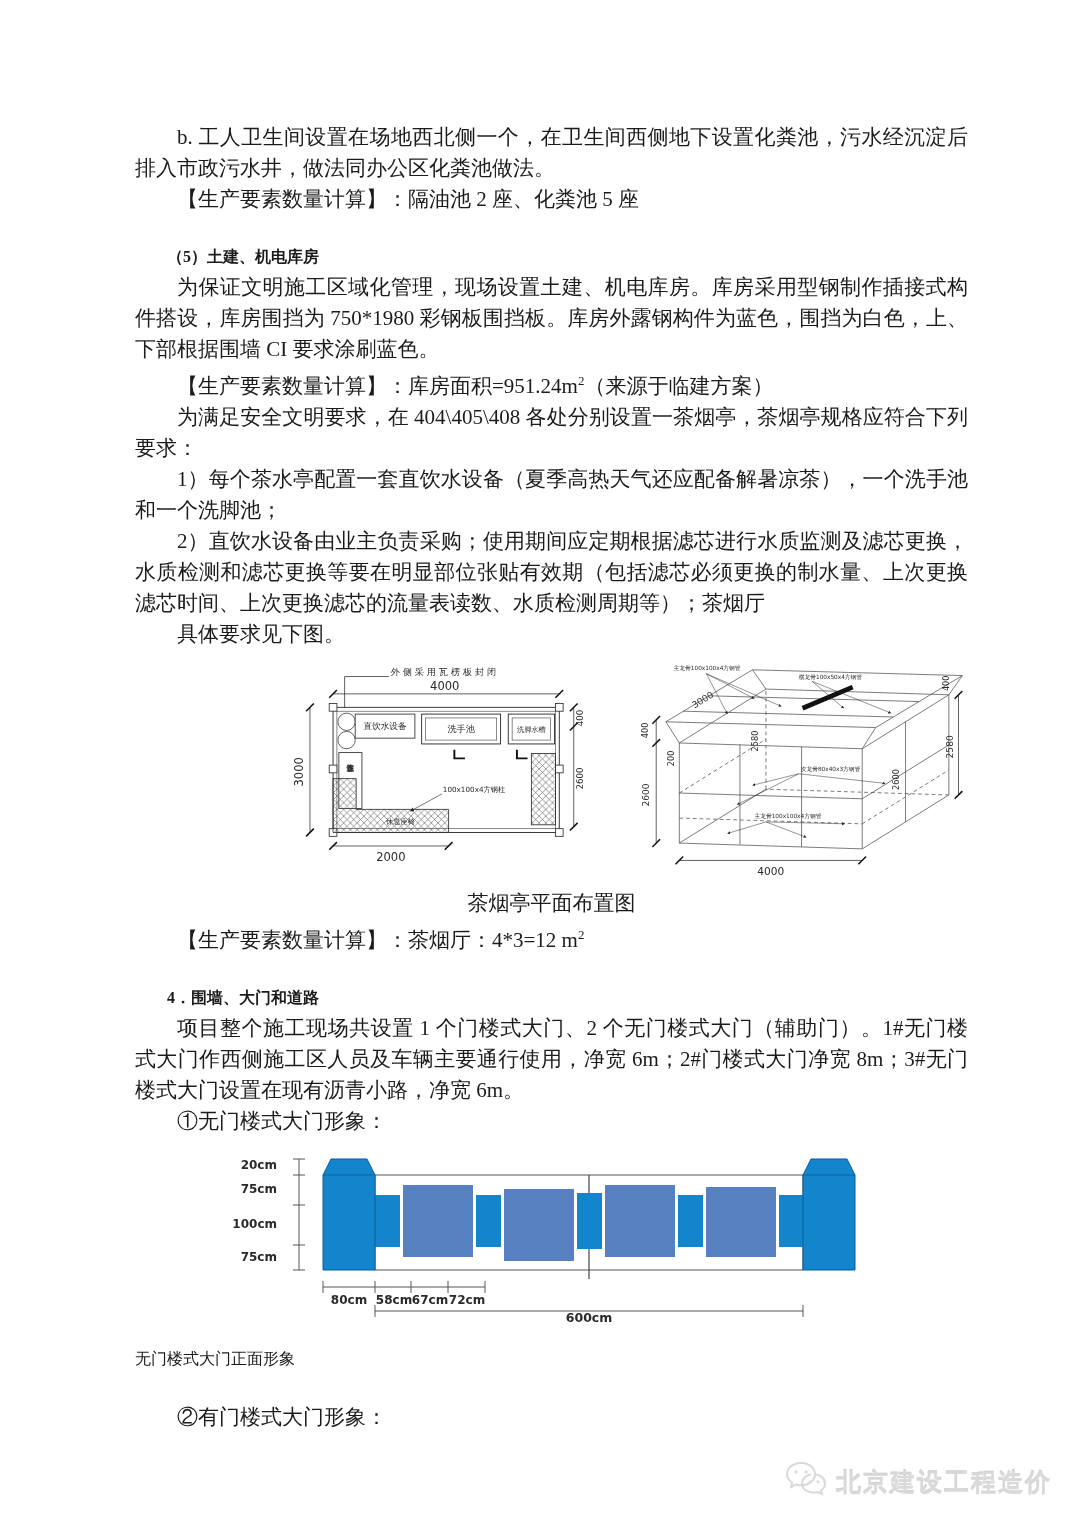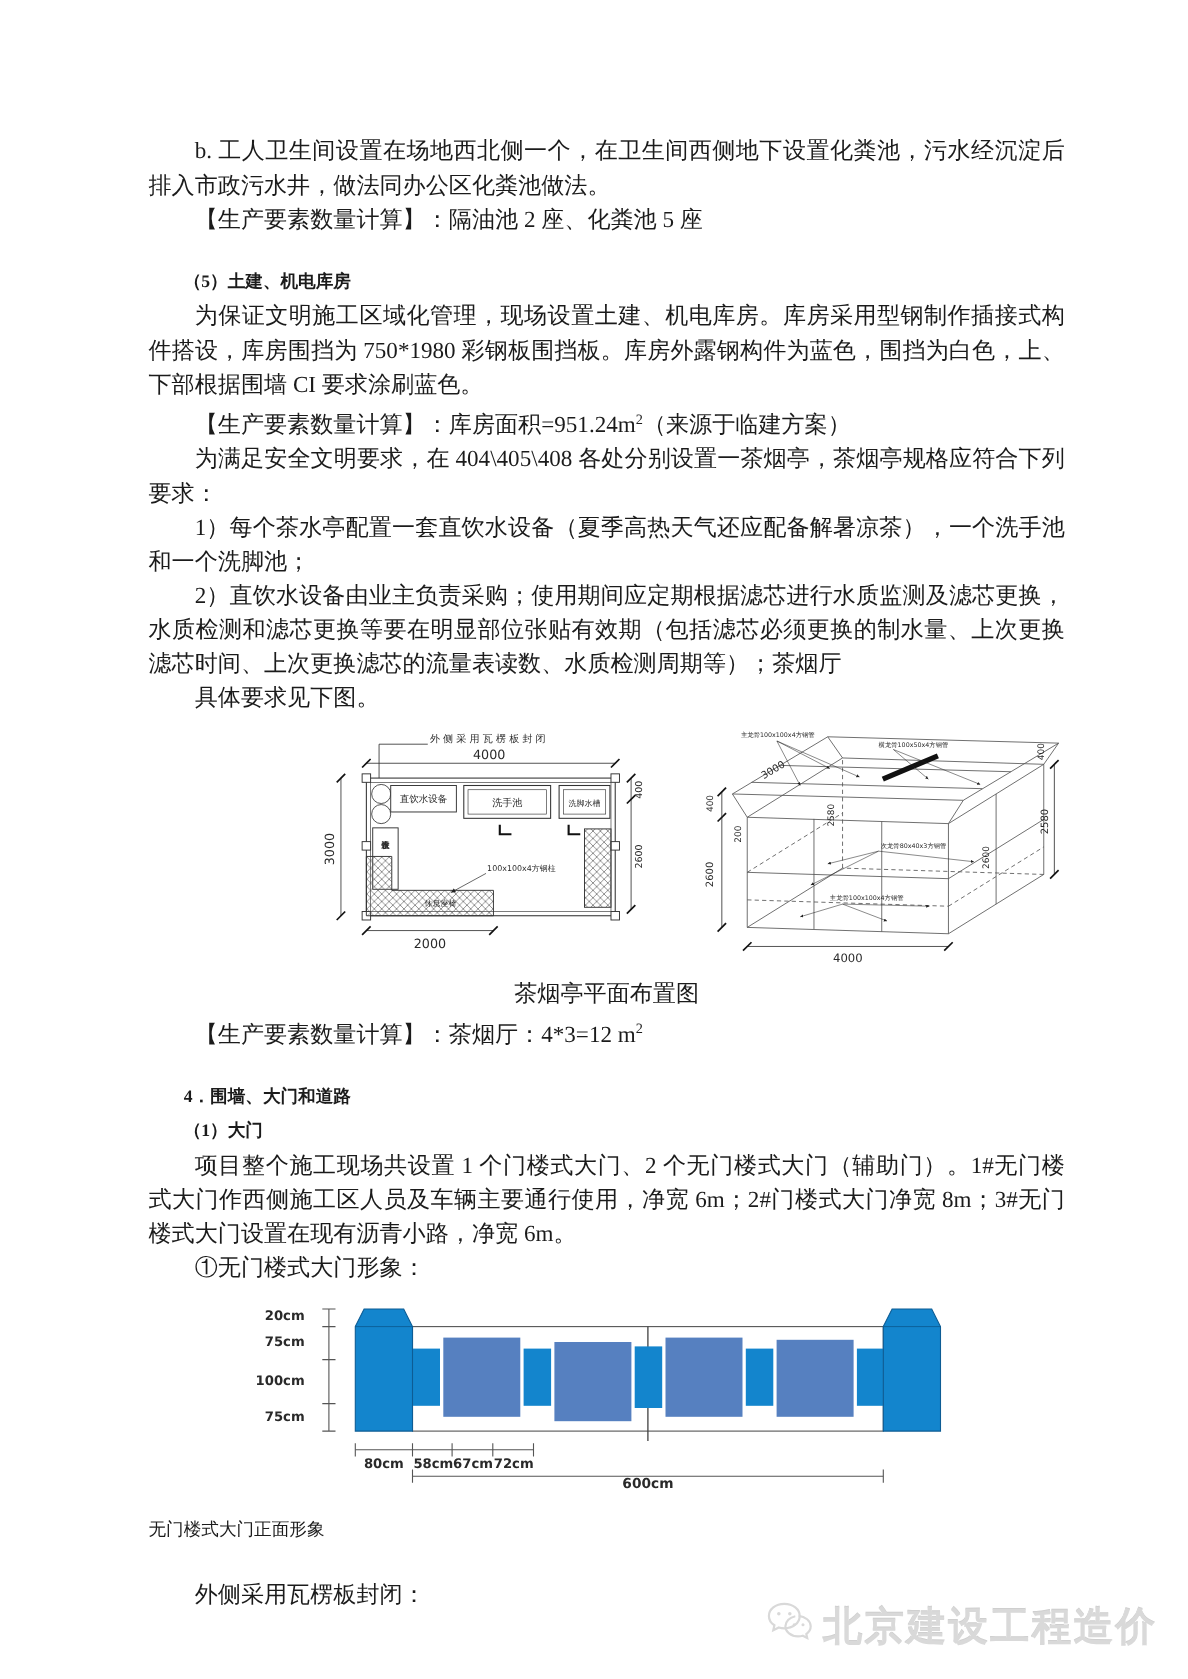--- a/index.html
+++ b/index.html
@@ -13,22 +13,22 @@
   .bold{font-weight:400;}
   .heading{font-weight:700;font-size:16px;line-height:31px;text-indent:2em;margin:0;}
   .gap-lg{margin-top:26px;}
   sup{font-size:13px;}
   .figure-row{display:flex;align-items:center;margin:4px 0 0 148px;}
   .caption{text-align:center;font-size:21px;line-height:31px;margin:6px 0 0 0;}
   .caption2{text-align:left;font-size:16px;line-height:31px;margin:16px 0 0 0;font-family:Liberation Serif, serif;}
   .gate-wrap{margin:8px 0 0 78px;}
   .watermark{
     position:absolute;right:28px;bottom:22px;display:flex;align-items:center;gap:8px;
-    color:#d9d9d9;font-family:Liberation Mono, monospace;
-    font-size:36px;font-weight:700;letter-spacing:2px;
+    color:#d9d9d9;font-family:Liberation Sans, sans-serif;
+    font-size:25px;font-weight:700;letter-spacing:2px;
     text-shadow:0 1px 0 #ffffff, 0 -1px 0 #cfcfcf;
   }
   .cad{font-family:"DejaVu Sans",sans-serif;}
   svg text{font-family:"DejaVu Sans",sans-serif;fill:#2a2a2a;}
 </style>
 </head>
 <body>
 
 <div class="page">
 
@@ -204,21 +204,20 @@
 
       <text x="98" y="46" font-size="9.5" text-anchor="middle" transform="rotate(-31 98,46)">3000</text>
     </svg>
   </div>
 
   <p class="caption">茶烟亭平面布置图</p>
 
   <p class="indent"><span class="bold">【生产要素数量计算】：</span><span>茶烟厅：4*3=12 m</span><sup>2</sup></p>
 
   <p class="heading gap-lg">4．围墙、大门和道路</p>
-  <p class="heading">（1）大门</p>
   <p class="indent">项目整个施工现场共设置 1 个门楼式大门、2 个无门楼式大门（辅助门）。1#无门楼式大门作西侧施工区人员及车辆主要通行使用，净宽 6m；2#门楼式大门净宽 8m；3#无门楼式大门设置在现有沥青小路，净宽 6m。</p>
   <p class="indent">①无门楼式大门形象：</p>
 
   <div class="gate-wrap">
     <svg width="660" height="178" viewBox="0 0 660 178" class="cad">
 
       <g font-size="12" font-weight="bold" fill="#333" text-anchor="end" font-family="DejaVu Sans">
         <text x="64" y="24">20cm</text>
         <text x="64" y="48">75cm</text>
         <text x="64" y="83">100cm</text>
@@ -269,21 +268,21 @@
 
       <line x1="162" y1="166" x2="590" y2="166" stroke="#555" stroke-width="1"></line>
       <line x1="162" y1="160" x2="162" y2="172" stroke="#555" stroke-width="1"></line>
       <line x1="590" y1="160" x2="590" y2="172" stroke="#555" stroke-width="1"></line>
       <text x="376" y="177" font-size="12.5" font-weight="bold" fill="#333" text-anchor="middle" font-family="DejaVu Sans">600cm</text>
     </svg>
   </div>
 
   <p class="caption2">无门楼式大门正面形象</p>
 
-  <p class="indent" style="margin-top:28px">外侧采用瓦楞板封闭：</p>
+  <p class="indent" style="margin-top:28px">②有门楼式大门形象：</p>
 
 </div>
 
 <div class="watermark">
   <span>
     <svg width="44" height="38" viewBox="0 0 44 38">
       <g fill="none" stroke="#d9d9d9" stroke-width="2">
         <path d="M17,3 C9,3 3,8 3,14 C3,17.5 5,20.5 8,22.5 L7,27 L12,24.5 C13.5,25 15.5,25.3 17,25.3 C25,25.3 31,20.3 31,14 C31,8 25,3 17,3 Z"></path>
         <path d="M30,14 C36,14.5 41,18.5 41,23.5 C41,26.3 39.5,28.8 37,30.5 L37.8,34 L33.8,32 C32.5,32.4 31,32.6 29.5,32.6 C23,32.6 18,28.5 18,23.5 C18,19 22,15.2 27,14.3"></path>
       </g>

